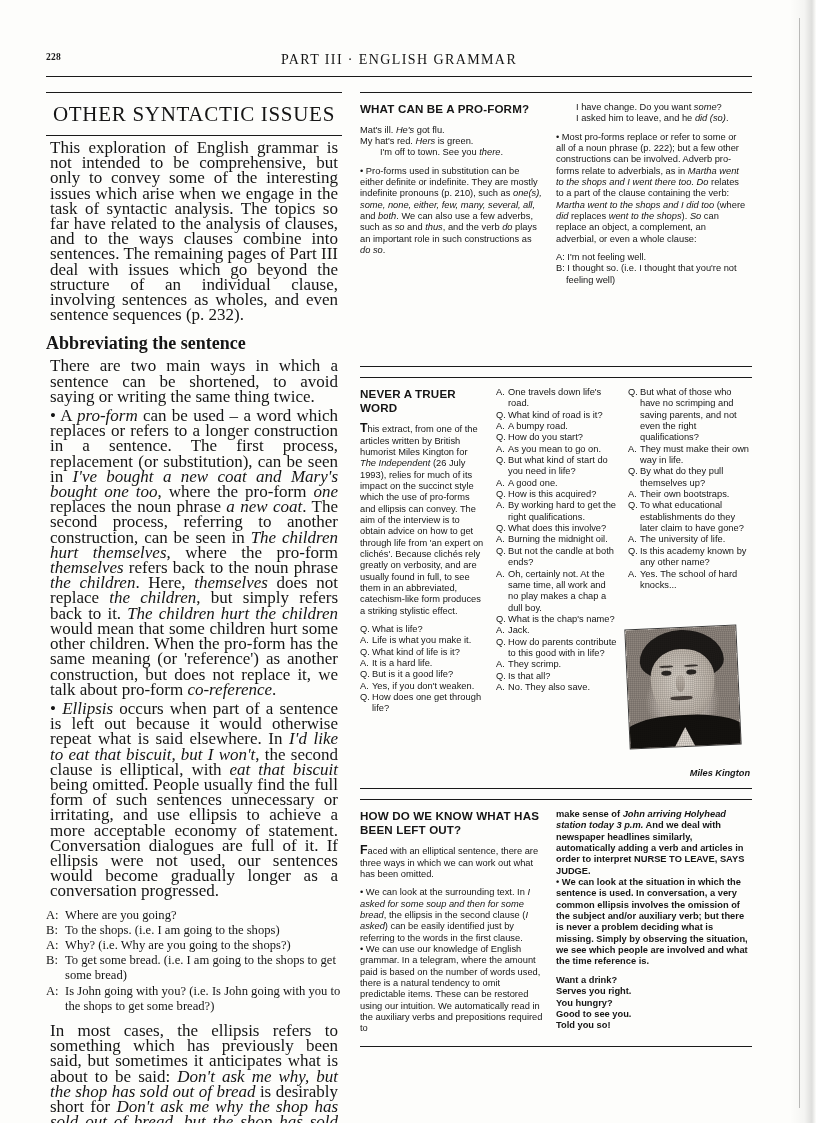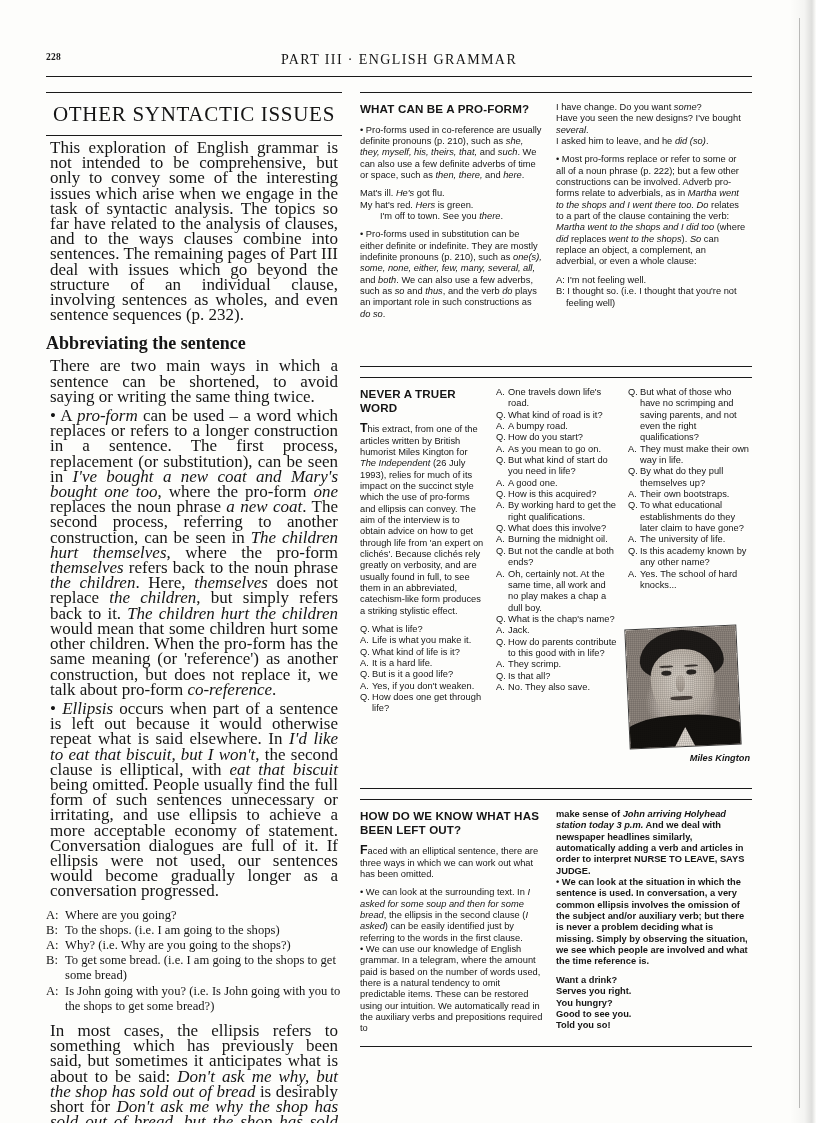--- a/index.html
+++ b/index.html
@@ -292,33 +292,31 @@
       </div>
     </div>
 
     <p class="body">In most cases, the ellipsis refers to something which has previously been said, but sometimes it anticipates what is about to be said: <i>Don't ask me why, but the shop has sold out of bread</i> is desirably short for <i>Don't ask me why the shop has sold out of bread, but the shop has sold out of bread.</i></p>
   </div>
 
   <div class="panel" style="left:360px; top:92px; width:392px; height:275px;">
     <div class="panel-inner">
       <div class="pcol" style="left:0; width:184px;">
         <div class="panel-title">WHAT CAN BE A PRO-FORM?</div>
-        <p>• Pro-forms used in co-reference are usually definite pronouns (p. 210), such as <i>she, they, myself, his, theirs, that,</i> and <i>such</i>. We can also use a few definite adverbs of time or space, such as <i>then, there,</i> and <i>here</i>.</p>
         <div class="examples">
           <p>Mat's ill. <i>He's</i> got flu.</p>
           <p>My hat's red. <i>Hers</i> is green.</p>
           <p style="margin-bottom:7px;padding-left:20px;">I'm off to town. See you <i>there</i>.</p>
         </div>
         <p>• Pro-forms used in substitution can be either definite or indefinite. They are mostly indefinite pronouns (p. 210), such as <i>one(s), some, none, either, few, many, several, all,</i> and <i>both</i>. We can also use a few adverbs, such as <i>so</i> and <i>thus</i>, and the verb <i>do</i> plays an important role in such constructions as <i>do so</i>.</p>
       </div>
 
       <div class="pcol" style="left:196px; width:192px;">
-        <div class="examples" style="margin-bottom:7px;">
+        <div class="examples" style="margin-bottom:7px;margin-left:20px;">
           <p>I have change. Do you want <i>some</i>?</p>
-          <p>Have you seen the new designs? I've bought <i>several</i>.</p>
           <p>I asked him to leave, and he <i>did (so)</i>.</p>
         </div>
         <p>• Most pro-forms replace or refer to some or all of a noun phrase (p. 222); but a few other constructions can be involved. Adverb pro-forms relate to adverbials, as in <i>Martha went to the shops and I went there too. Do</i> relates to a part of the clause containing the verb: <i>Martha went to the shops and I did too</i> (where <i>did</i> replaces <i>went to the shops</i>). <i>So</i> can replace an object, a complement, an adverbial, or even a whole clause:</p>
         <div class="examples">
           <p>A:  I'm not feeling well.</p>
           <p style="padding-left:10px; text-indent:-10px;">B:  I thought so. (i.e. I thought that you're not feeling well)</p>
         </div>
       </div>
     </div>
   </div>
@@ -487,21 +485,21 @@
           <div class="ph-brow r"></div>
           <div class="ph-eye l"></div>
           <div class="ph-eye r"></div>
           <div class="ph-nose"></div>
           <div class="ph-mouth"></div>
           <div class="ph-suit"></div>
           <div class="ph-shirt"></div>
           <div class="ph-grain"></div>
         </div>
       </div>
-      <div class="photo-caption" style="left:268px; width:122px; top:375px;">Miles Kington</div>
+      <div class="photo-caption" style="left:268px; width:122px; top:390px;">Miles Kington</div>
     </div>
   </div>
 
   <div class="panel" style="left:360px; top:799px; width:392px; height:248px;">
     <div class="panel-inner">
       <div class="pcol" style="left:0; width:184px;">
         <div class="panel-title">HOW DO WE KNOW WHAT HAS BEEN LEFT OUT?</div>
         <p><span class="dropcap">F</span>aced with an elliptical sentence, there are three ways in which we can work out what has been omitted.</p>
         <p class="tight">•  We can look at the surrounding text. In <i>I asked for some soup and then for some bread</i>, the ellipsis in the second clause (<i>I asked</i>) can be easily identified just by referring to the words in the first clause.</p>
         <p>•  We can use our knowledge of English grammar. In a telegram, where the amount paid is based on the number of words used, there is a natural tendency to omit predictable items. These can be restored using our intuition. We automatically read in the auxiliary verbs and prepositions required to</p>

